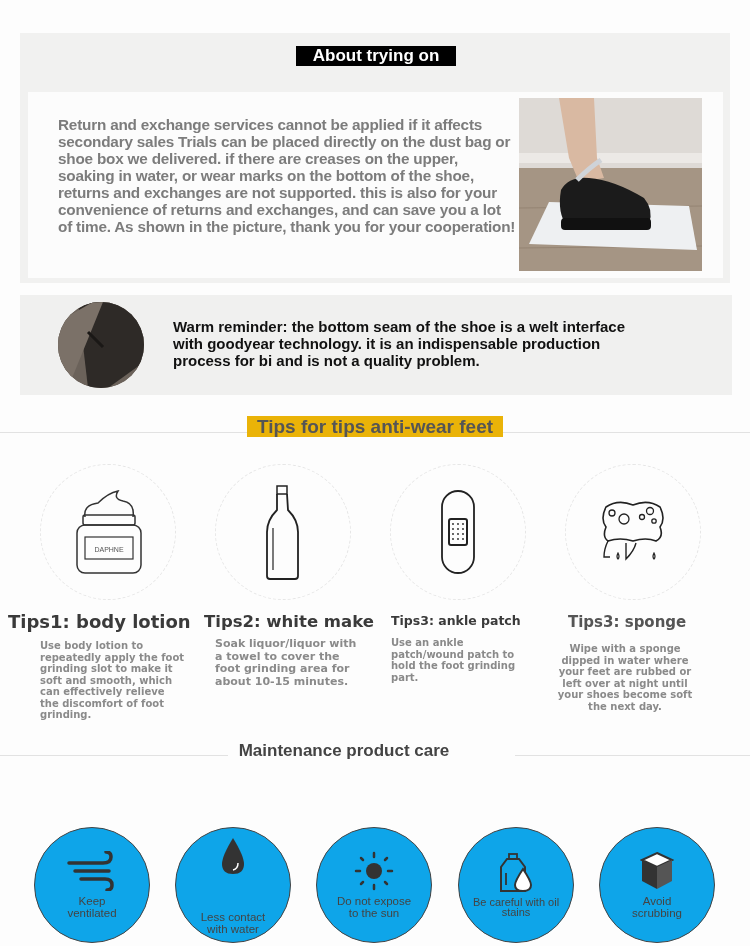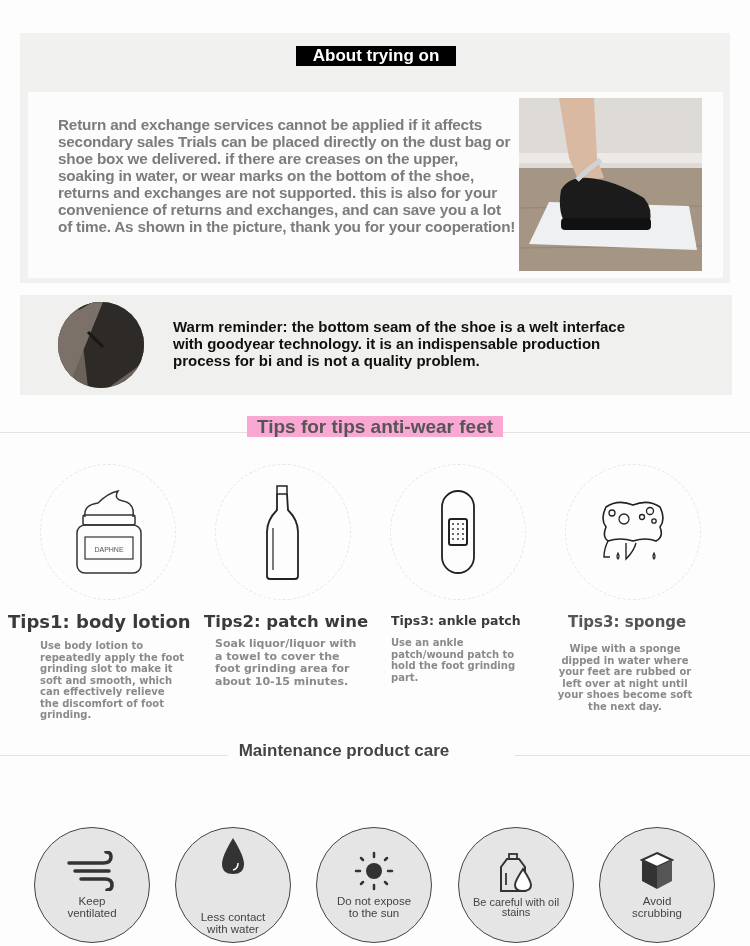--- a/index.html
+++ b/index.html
@@ -22,21 +22,21 @@
   .section-line { height: 1px; background: #e2e2e2; }
   .tips-header { left: 0; top: 416px; width: 750px; text-align: center; font-family: "Liberation Sans", sans-serif; font-weight: bold; font-size: 19px; color: #555; }
   .maint-header { left: 0; top: 741px; width: 688px; text-align: center; font-family: "Liberation Sans", sans-serif; font-weight: bold; font-size: 17px; color: #444; }
 
   
   .tip-circle { width: 136px; height: 136px; border-radius: 50%; border: 1px dashed #e6e6e6; display: flex; align-items: center; justify-content: center; }
   .tip-title { font-weight: bold; color: #3a3a3a; white-space: nowrap; }
   .tip-desc { font-weight: bold; color: #8a8a8a; font-size: 10px; line-height: 11.5px; }
 
   
-  .care-circle { width: 116px; height: 116px; border-radius: 50%; border: 1.5px solid #444; background: #e5e5e5; display: flex; flex-direction: column; align-items: center; justify-content: center; }
+  .care-circle { width: 116px; height: 116px; border-radius: 50%; border: 1.5px solid #444; background: #0ea5e9; display: flex; flex-direction: column; align-items: center; justify-content: center; }
   .care-label { font-family: "Liberation Sans", sans-serif; font-size: 11.5px; line-height: 12px; color: #444; text-align: center; margin-top: 4px; }
   .care-label.small { font-size: 11px; line-height: 10px; }
 </style>
 </head>
 <body>
 
 <div class="abs about-panel"></div>
 <div class="abs about-inner"></div>
 <div class="abs about-title">About trying on</div>
 <div class="abs about-text">Return and exchange services cannot be applied if it affects secondary sales Trials can be placed directly on the dust bag or shoe box we delivered. if there are creases on the upper, soaking in water, or wear marks on the bottom of the shoe, returns and exchanges are not supported. this is also for your convenience of returns and exchanges, and can save you a lot of time. As shown in the picture, thank you for your cooperation!</div>
@@ -61,21 +61,21 @@
     <rect width="86" height="86" fill="#6b625a"></rect>
     <polygon points="20,0 86,0 86,60 50,86 30,86" fill="#2e2a27"></polygon>
     <polygon points="0,20 35,0 45,0 10,86 0,86" fill="#7b7168"></polygon>
     <line x1="30" y1="30" x2="45" y2="45" stroke="#1a1816" stroke-width="3"></line>
   </svg>
 </div>
 <div class="abs reminder-text">Warm reminder: the bottom seam of the shoe is a welt interface with goodyear technology. it is an indispensable production process for bi and is not a quality problem.</div>
 
 <div class="abs section-line" style="left:0;top:432px;width:750px;"></div>
 <div class="abs tips-header">
-  <span style="background:#f9a8d4;padding:0 10px;">Tips for tips anti-wear feet</span>
+  <span style="background:#eab308;padding:0 10px;">Tips for tips anti-wear feet</span>
 </div>
 
 <div class="abs tip-circle" style="left:40px;top:464px;">
   <svg width="70" height="90" viewBox="0 0 70 90">
     <path d="M12,30 Q10,18 25,16 Q35,6 45,4 Q40,12 50,14 Q62,16 60,30" fill="none" stroke="#333" stroke-width="1.5"></path>
     <rect x="10" y="28" width="52" height="10" rx="2" fill="none" stroke="#333" stroke-width="1.5"></rect>
     <rect x="4" y="38" width="64" height="48" rx="8" fill="none" stroke="#333" stroke-width="1.5"></rect>
     <rect x="12" y="50" width="48" height="22" fill="none" stroke="#333" stroke-width="1.2"></rect>
     <text x="36" y="65" text-anchor="middle" font-size="7" fill="#555" font-family="Liberation Sans, sans-serif">DAPHNE</text>
   </svg>
@@ -83,21 +83,21 @@
 <div class="abs tip-title" style="left:8px;top:611px;font-size:18px;">Tips1: body lotion</div>
 <div class="abs tip-desc" style="left:40px;top:640px;width:145px;">Use body lotion to repeatedly apply the foot grinding slot to make it soft and smooth, which can effectively relieve the discomfort of foot grinding.</div>
 
 <div class="abs tip-circle" style="left:215px;top:464px;">
   <svg width="40" height="100" viewBox="0 0 40 100">
     <rect x="14" y="4" width="10" height="8" fill="none" stroke="#222" stroke-width="1.5"></rect>
     <path d="M14,12 L14,28 Q4,38 4,50 L4,94 Q4,97 7,97 L32,97 Q35,97 35,94 L35,50 Q35,38 25,28 L24,12" fill="none" stroke="#222" stroke-width="1.8"></path>
     <path d="M10,46 L10,88" stroke="#222" stroke-width="1.2"></path>
   </svg>
 </div>
-<div class="abs tip-title" style="left:204px;top:612px;font-size:16.5px;">Tips2: patch wine</div>
+<div class="abs tip-title" style="left:204px;top:612px;font-size:16.5px;">Tips2: white make</div>
 <div class="abs tip-desc" style="left:215px;top:638px;width:150px;font-size:11px;line-height:12.5px;">Soak liquor/liquor with a towel to cover the foot grinding area for about 10-15 minutes.</div>
 
 <div class="abs tip-circle" style="left:390px;top:464px;">
   <svg width="40" height="90" viewBox="0 0 40 90">
     <rect x="4" y="4" width="32" height="82" rx="16" fill="none" stroke="#222" stroke-width="1.8"></rect>
     <rect x="11" y="32" width="18" height="26" rx="2" fill="none" stroke="#222" stroke-width="2"></rect>
     <g fill="#222">
       <circle cx="15" cy="37" r="0.9"></circle>
         <circle cx="20" cy="37" r="0.9"></circle>
         <circle cx="25" cy="37" r="0.9"></circle>

